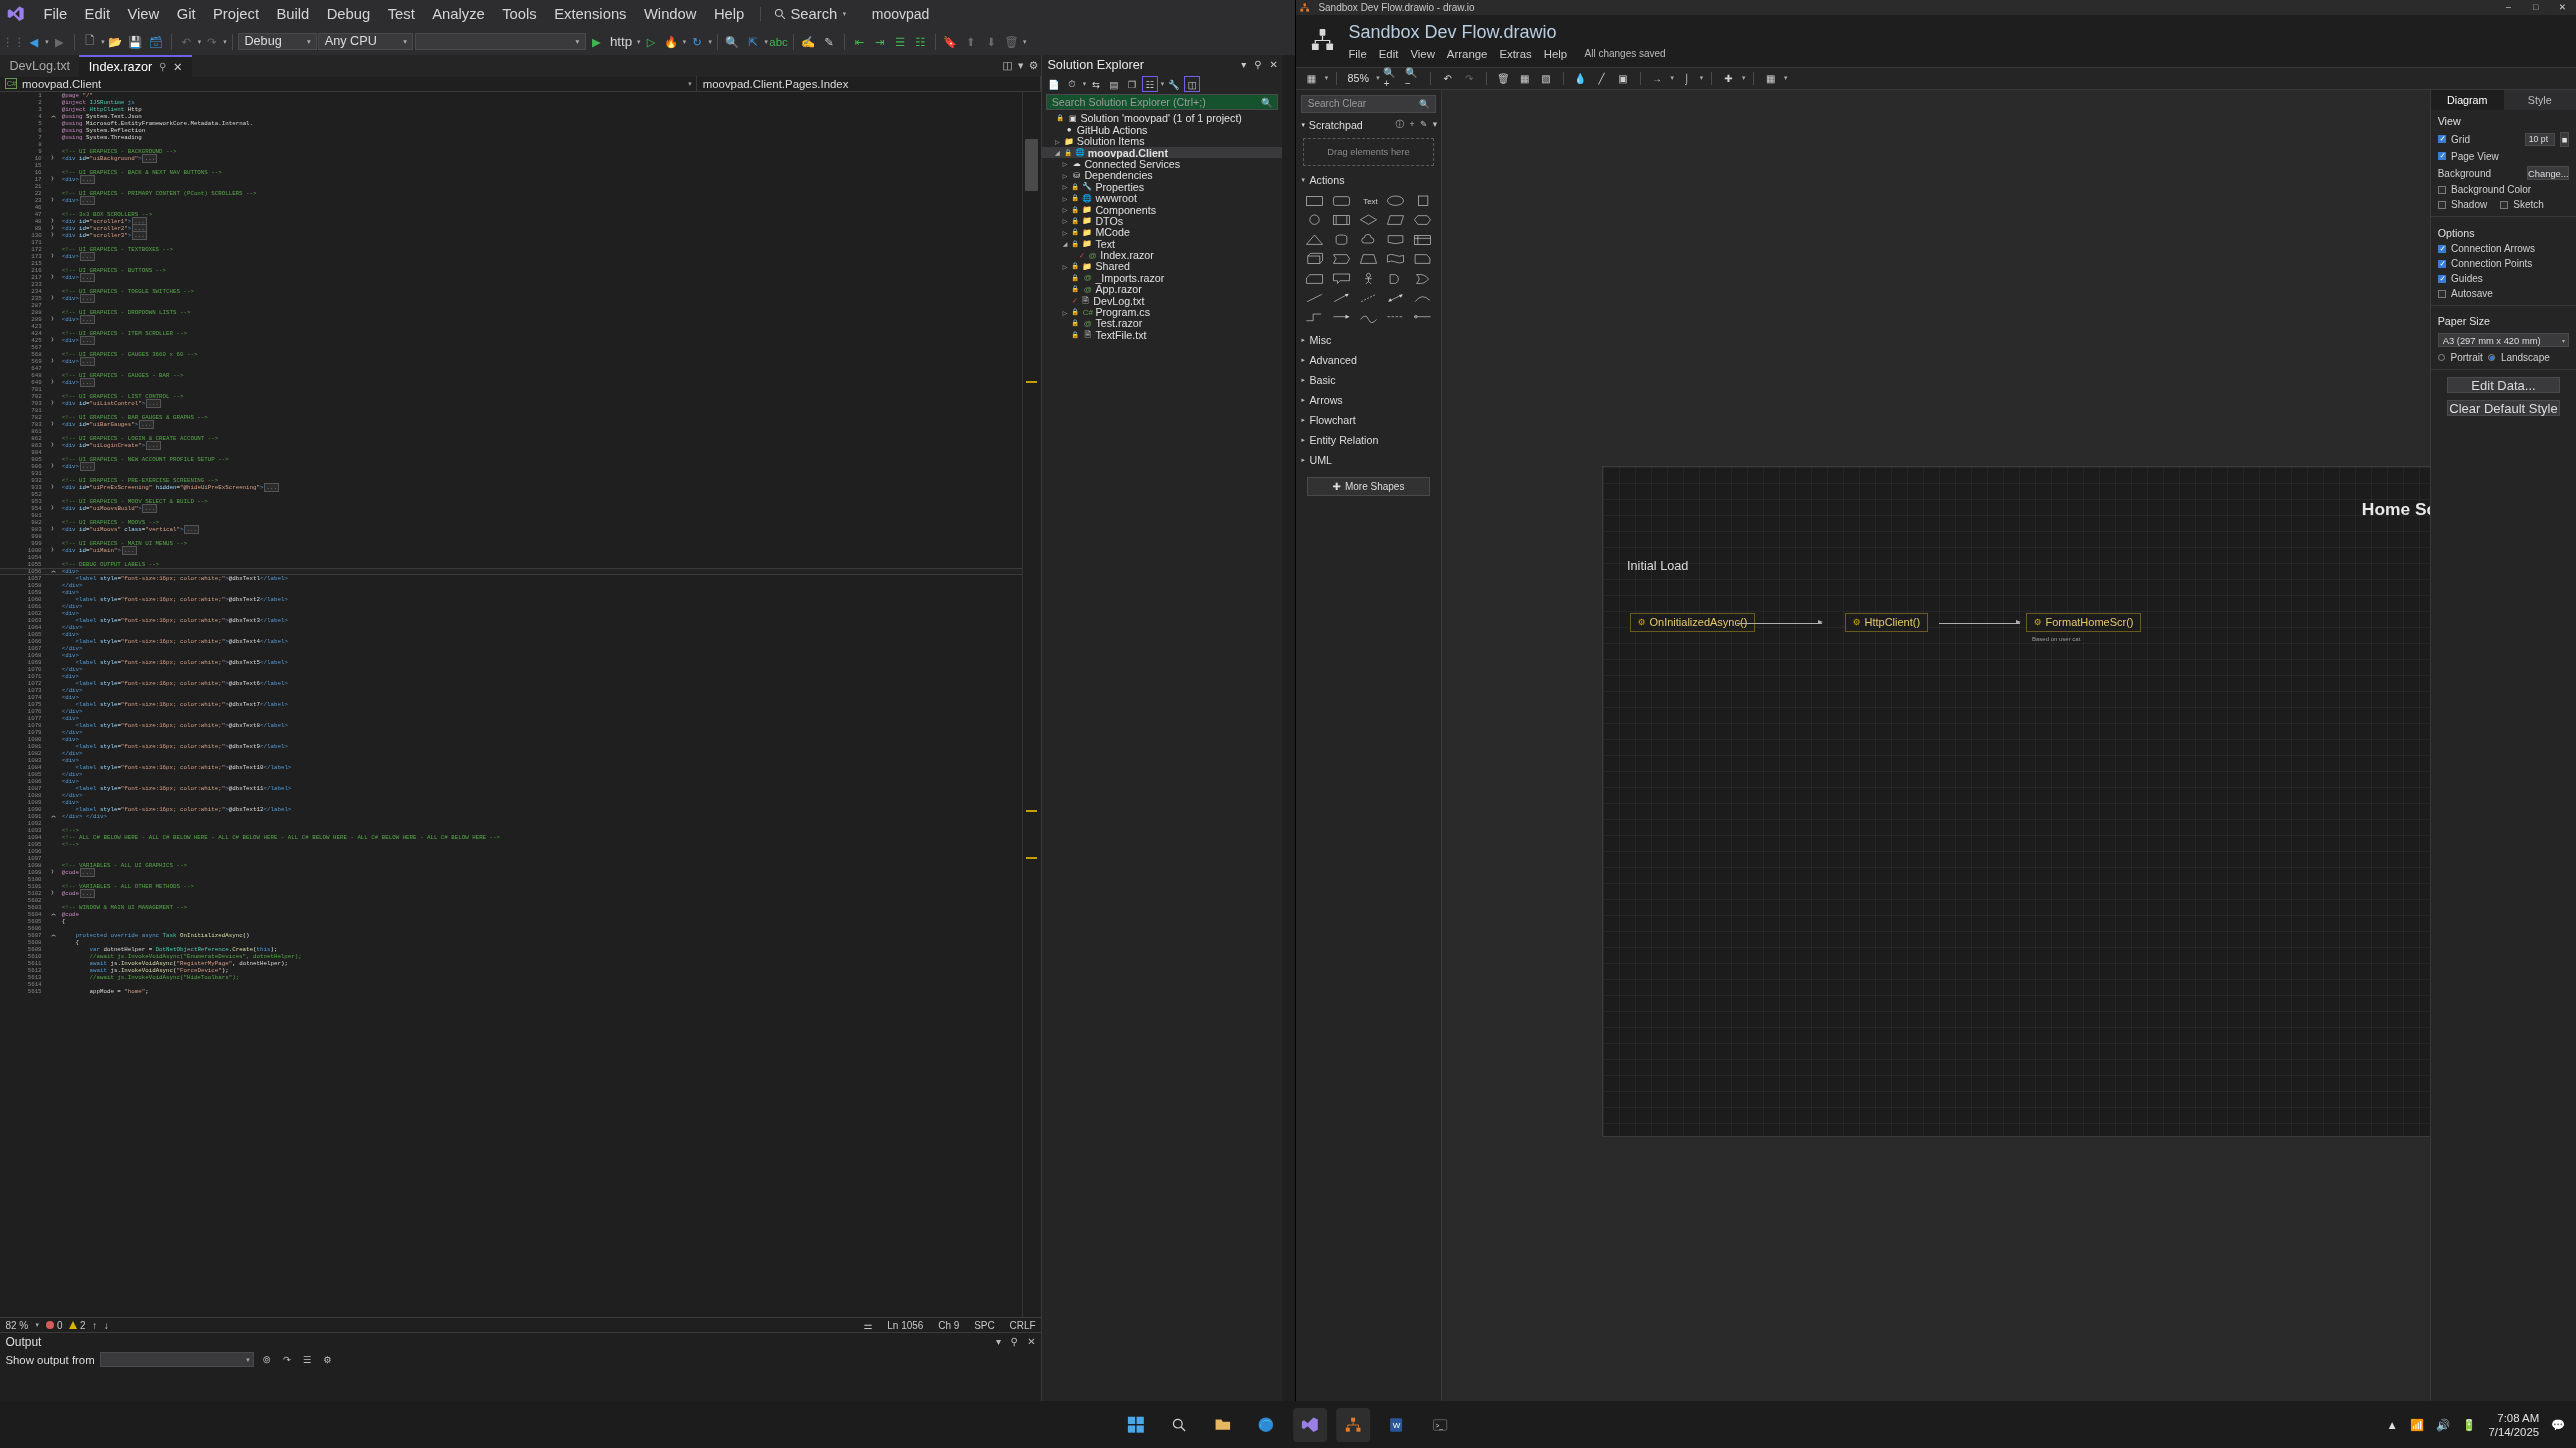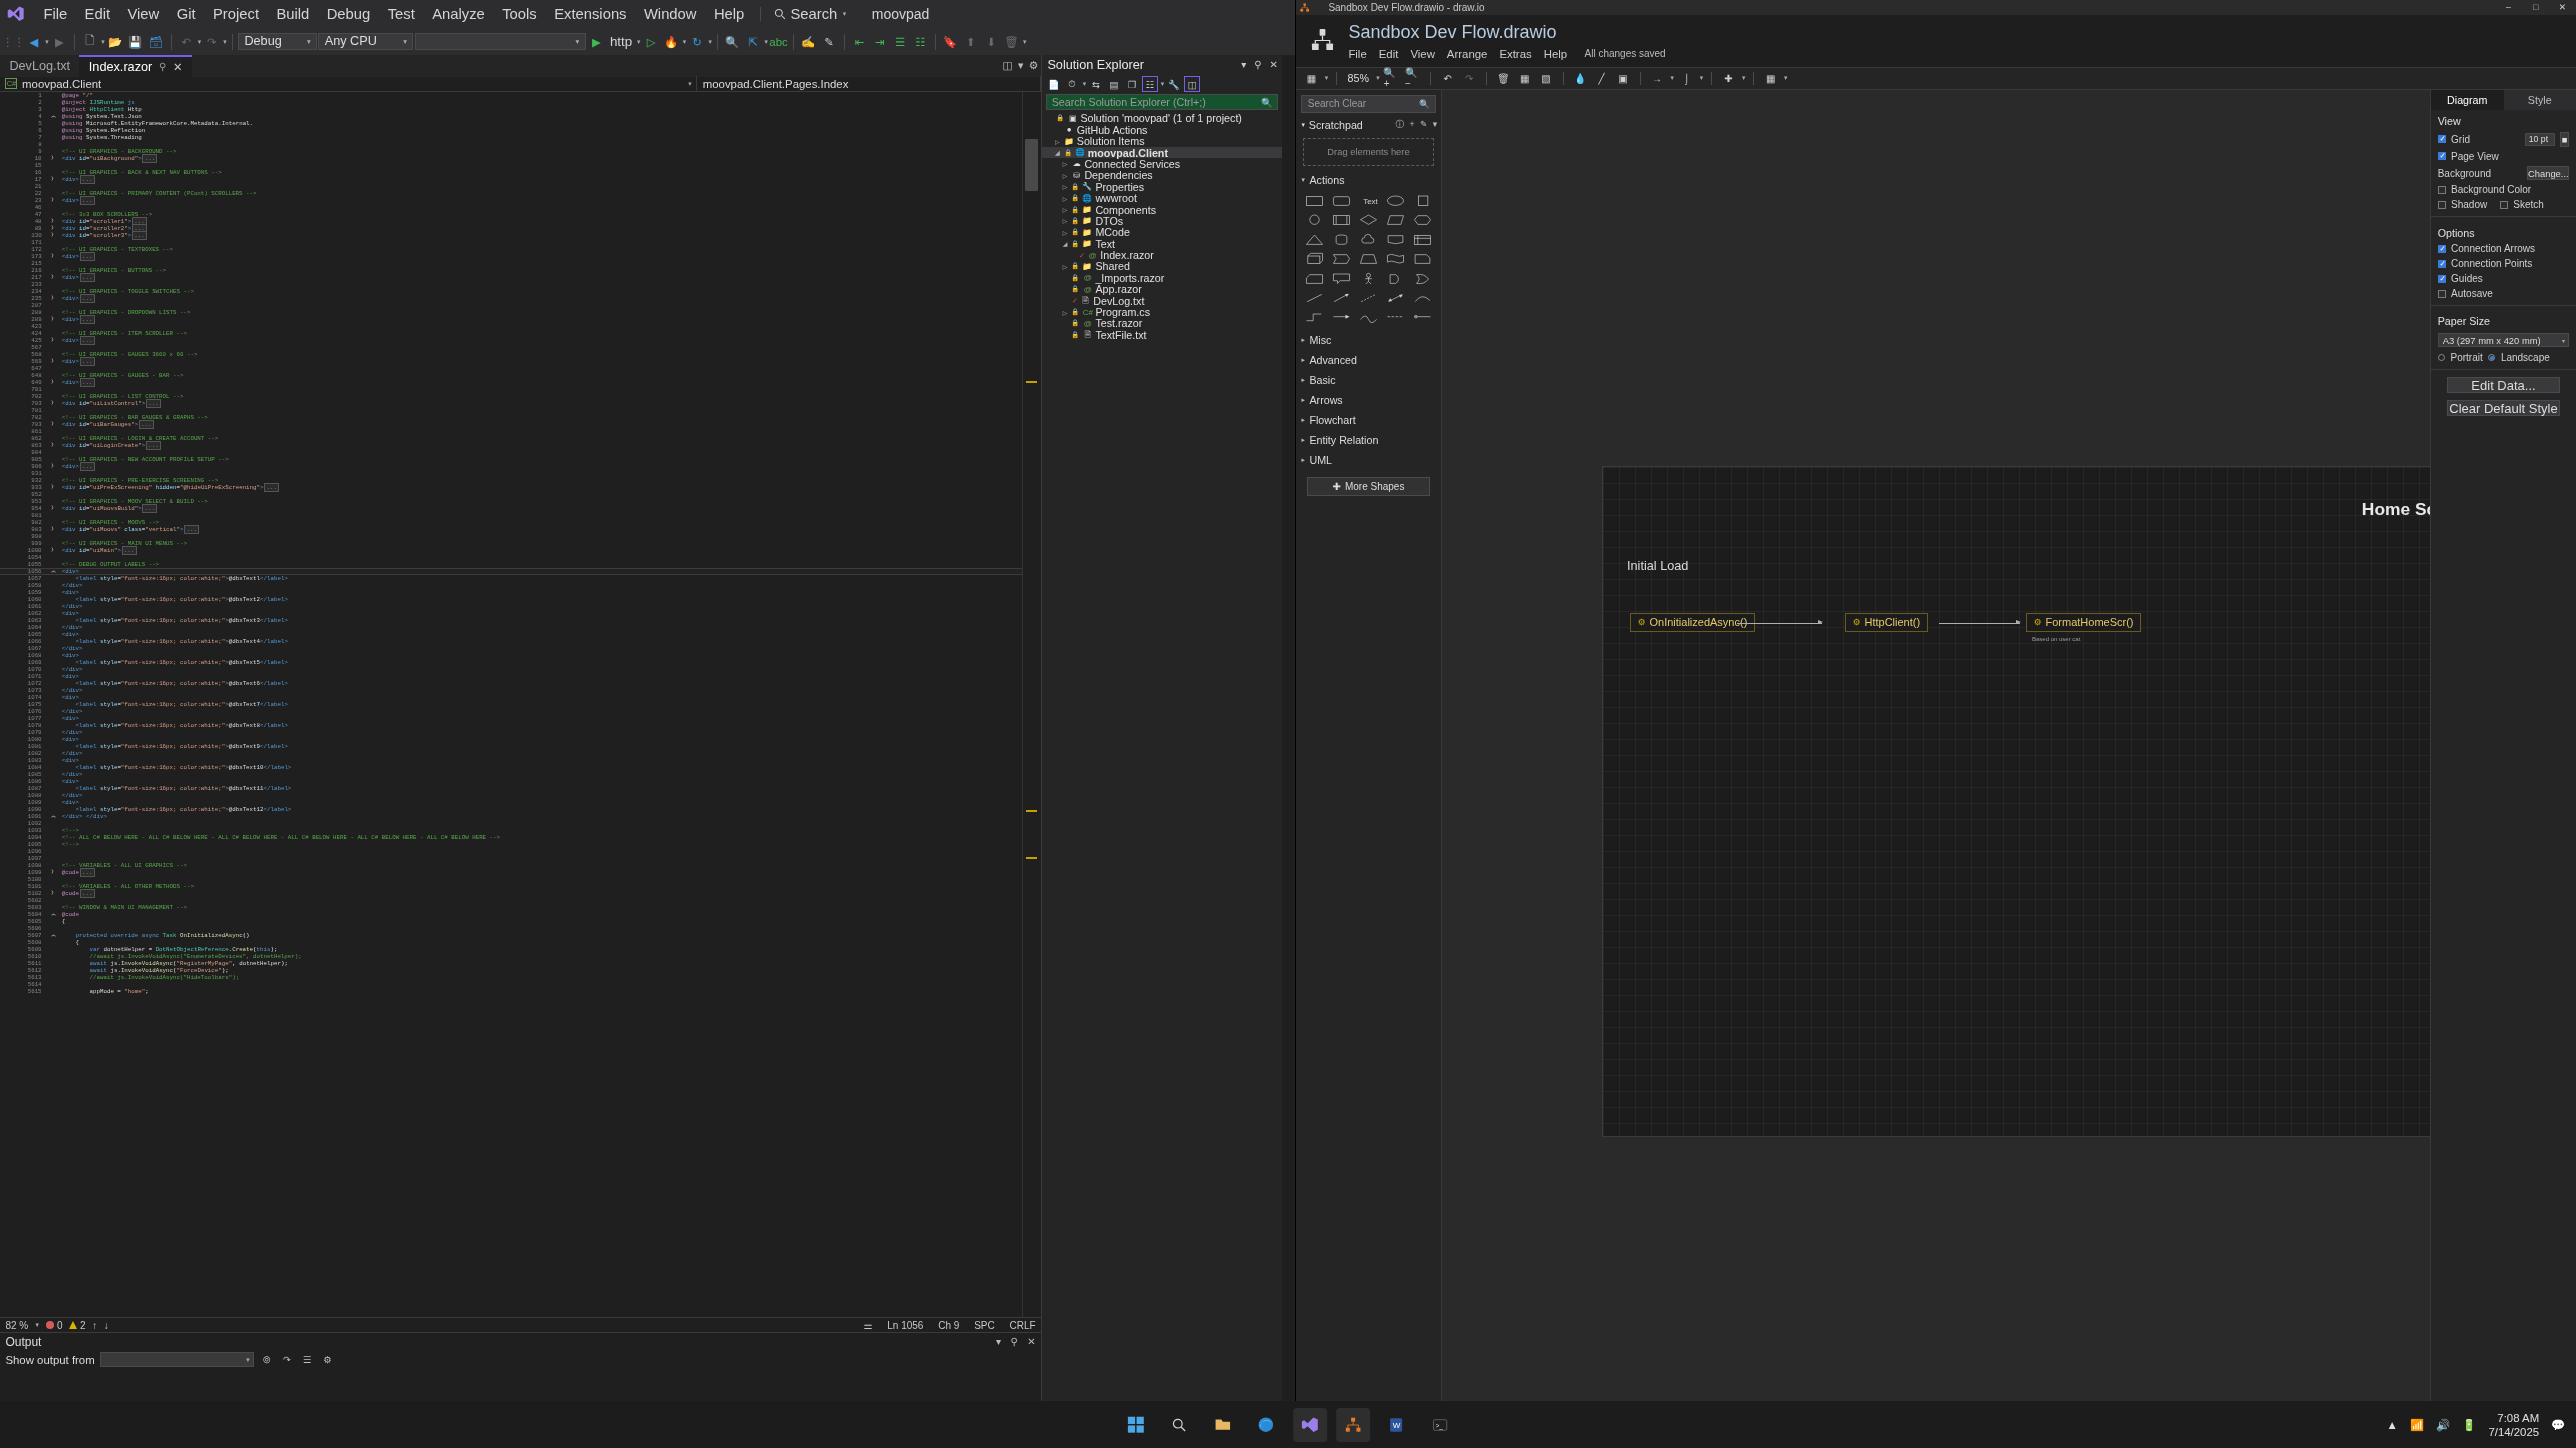--- a/index.html
+++ b/index.html
@@ -128,21 +128,21 @@
   .ticon.razor { color:#6a9955; }
   .ticon.cs { color:#6a9955; }
   .tcheck { color:#c5493f; font-size:7.4px; }
   .sol-foot { height:17.4px; display:flex; align-items:center; gap:14.8px; padding:0 9.4px; font-size:11.4px; color:#cfcfcf;
       border-top:0.7px solid #333; }
   .sol-foot .act { border-bottom:1.3px solid #7160e8; padding-bottom:1.3px; }
 
   
   .dio { position:absolute; left:1295px; top:0; width:1281px; height:1449px; background:#1e1e1e;
       border-left:0.7px solid #000; display:flex; flex-direction:column; }
-  .dio-title { height:14.8px; background:#2b2b2b; display:flex; align-items:center; padding:0 4px; gap:19px; position:relative;}
+  .dio-title { height:14.8px; background:#2b2b2b; display:flex; align-items:center; padding:0 4px; gap:9px; position:relative;}
   .dio-title .tt { font-size:10px; color:#c8c8c8; }
   .dio-title .rt { position:absolute; right:0; top:0; height:14.8px; display:flex; }
   .dio-title .rt div { width:27px;height:14.8px;display:flex;align-items:center;justify-content:center;color:#ccc;font-size:8.7px;}
   .dio-logo { width:9.4px;height:9.4px; }
   .dio-header { height:52px; background:#1e1e1e; display:flex; align-items:center; padding:0 10.7px; gap:10.7px; }
   .dio-bigicon { width:31px; height:34px; display:flex; align-items:center; justify-content:center; }
   .dio-h-txt .fname { font-size:18px; color:#b8cce0; margin-bottom:4.7px; }
   .dio-menu { display:flex; gap:12px; font-size:11.4px; color:#ccc; align-items:center;}
   .dio-menu .saved { color:#bbb; font-size:10px; margin-left:5.4px;}
   .dio-toolbar { height:23px; background:#252526; border-top:0.7px solid #3a3a3a; border-bottom:0.7px solid #3a3a3a;

